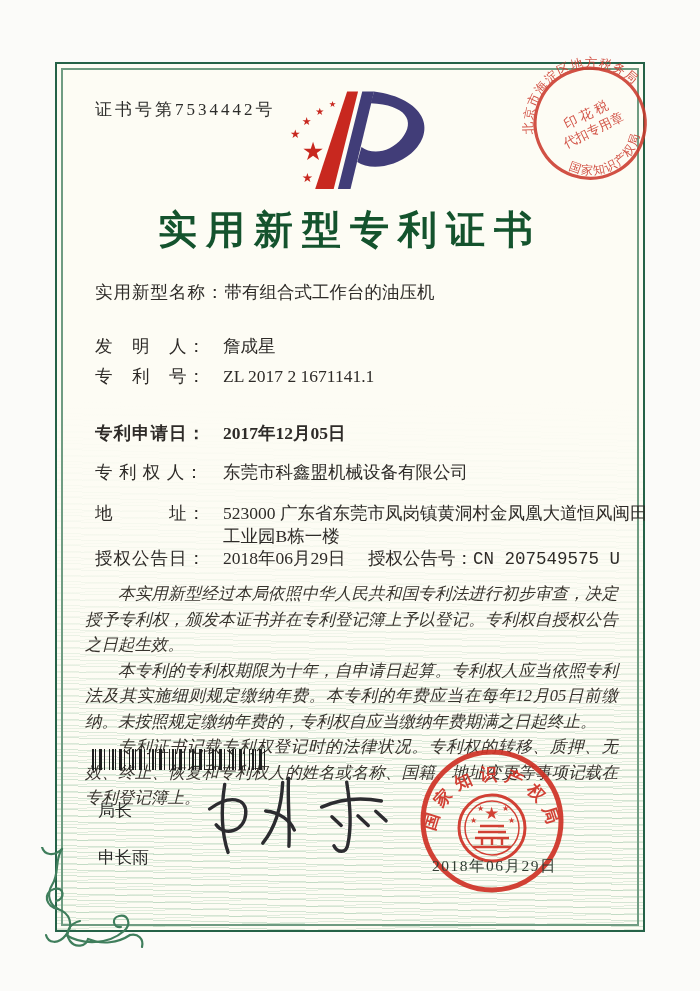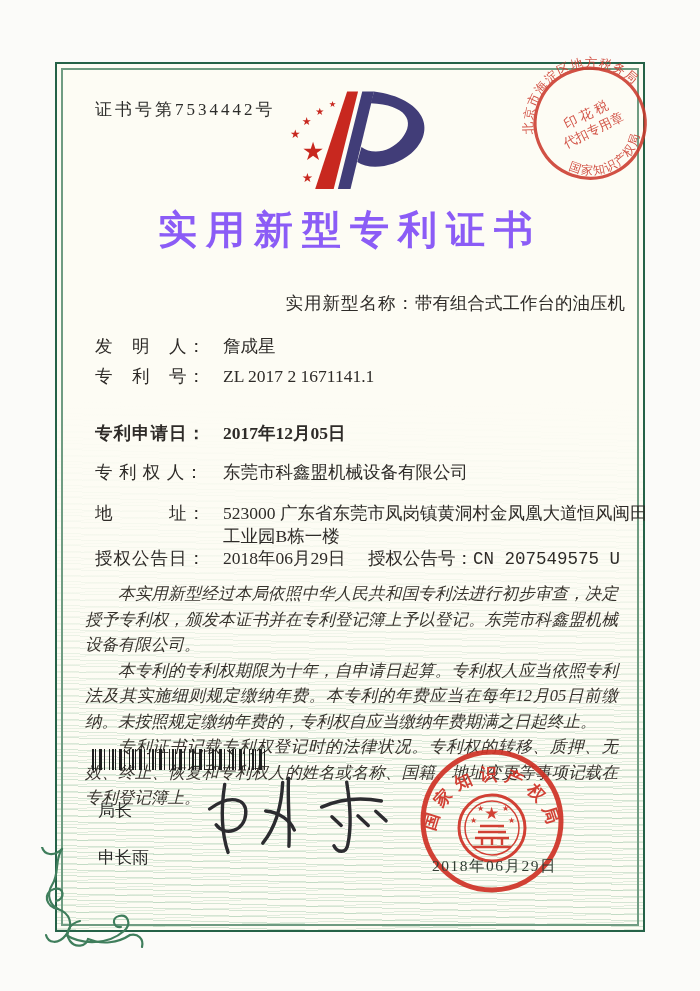--- a/index.html
+++ b/index.html
@@ -10,21 +10,21 @@
     background:
       linear-gradient(180deg, rgba(253,252,244,1) 0%, rgba(253,252,244,.75) 35%, rgba(253,252,244,0) 70%),
       repeating-linear-gradient(1.5deg, rgba(132,184,146,.34) 0 1px, rgba(132,184,146,0) 1px 6px),
       repeating-linear-gradient(-1.5deg, rgba(132,184,146,.22) 0 1px, rgba(132,184,146,0) 1px 8px);
   }
   .border-outer{position:absolute;left:55px;top:62px;width:586px;height:866px;border:2px solid #256248;}
   .border-inner{position:absolute;left:61px;top:68px;width:574px;height:854px;border:2px solid #6f9c82;}
   .cert-number{position:absolute;left:95px;top:98px;font-size:17px;letter-spacing:3px;color:#2c2c2a;}
   .logo{position:absolute;left:258px;top:82px;}
   .title{position:absolute;left:57px;top:203px;width:586px;text-align:center;
-    font-size:39px;font-weight:600;letter-spacing:9px;color:#8b5cf6;}
+    font-size:39px;font-weight:600;letter-spacing:9px;color:#14532d;}
   .field-row{position:absolute;left:95px;width:530px;font-size:17.5px;color:#2e2b28;white-space:nowrap;}
   .field-row .lbl{display:inline-block;min-width:128px;letter-spacing:1px;}
   .addr2{position:absolute;left:223px;font-size:17.5px;color:#2e2b28;}
   .pair2{position:absolute;left:273px;top:0;font-family:Liberation Mono, monospace;}
   .paragraphs{position:absolute;left:85px;top:581px;width:533px;font-size:16.5px;line-height:25.5px;
     color:#37332d;font-style:italic;text-align:justify;}
   .paragraphs p{margin:0;text-indent:2em;}
   .barcode{position:absolute;left:92px;top:749px;width:177px;height:21px;
     background:repeating-linear-gradient(90deg,#1d1d1d 0 2px,transparent 2px 3px,#1d1d1d 3px 4px,transparent 4px 7px,#1d1d1d 7px 10px,transparent 10px 12px,#1d1d1d 12px 13px,transparent 13px 17px,#1d1d1d 17px 18px,transparent 18px 20px);}
   .director-title{position:absolute;left:98px;top:799px;font-size:17px;color:#2b2b29;font-family:"Liberation Sans","DejaVu Sans",sans-serif;}
@@ -75,21 +75,21 @@
       <text x="75" y="70" font-size="13.5" fill="#cc3a2d" text-anchor="middle">印 花 税</text>
       <text x="75" y="87" font-size="13" fill="#cc3a2d" text-anchor="middle">代扣专用章</text>
       <text font-size="12" fill="#cc3a2d" letter-spacing="1">
         <textPath href="#taxBottom" startOffset="50%" text-anchor="middle">国家知识产权局</textPath>
       </text>
     </svg>
   </div>
 
   <div class="title">实用新型专利证书</div>
 
-  <div class="field-row" style="top:291px;text-align:right;">
+  <div class="field-row" style="top:280px;">
     <span class="lbl">实用新型名称：</span><span>带有组合式工作台的油压机</span>
   </div>
   <div class="field-row" style="top:334px;">
     <span class="lbl">发　明　人：</span><span>詹成星</span>
   </div>
   <div class="field-row" style="top:364px;">
     <span class="lbl">专　利　号：</span><span>ZL 2017 2 1671141.1</span>
   </div>
   <div class="field-row" style="top:421px;font-weight:bold;">
     <span class="lbl">专利申请日：</span><span>2017年12月05日</span>
@@ -102,21 +102,21 @@
   </div>
   <div class="addr2" style="top:524px;">工业园B栋一楼</div>
   <div class="field-row" style="top:546px;">
     <span class="lbl">授权公告日：</span><span>2018年06月29日</span>
     <span class="pair2">
       <span>授权公告号：</span><span>CN 207549575 U</span>
     </span>
   </div>
 
   <div class="paragraphs">
-    <p>本实用新型经过本局依照中华人民共和国专利法进行初步审查，决定授予专利权，颁发本证书并在专利登记簿上予以登记。东莞市科鑫盟机械设备有限公司。</p>
+    <p>本实用新型经过本局依照中华人民共和国专利法进行初步审查，决定授予专利权，颁发本证书并在专利登记簿上予以登记。专利权自授权公告之日起生效。</p>
     <p>本专利的专利权期限为十年，自申请日起算。专利权人应当依照专利法及其实施细则规定缴纳年费。本专利的年费应当在每年12月05日前缴纳。未按照规定缴纳年费的，专利权自应当缴纳年费期满之日起终止。</p>
     <p>专利证书记载专利权登记时的法律状况。专利权的转移、质押、无效、终止、恢复和专利权人的姓名或名称、国籍、地址变更等事项记载在专利登记簿上。</p>
   </div>
 
   <div class="barcode"></div>
 
   <div class="director-title">局长</div>
   <div class="director-name">申长雨</div>
 
   <div class="signature">

